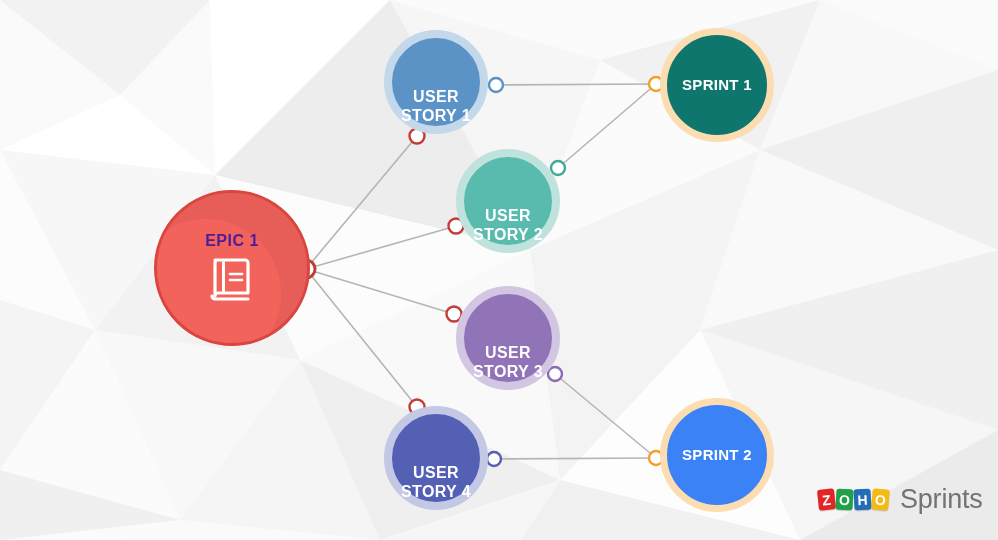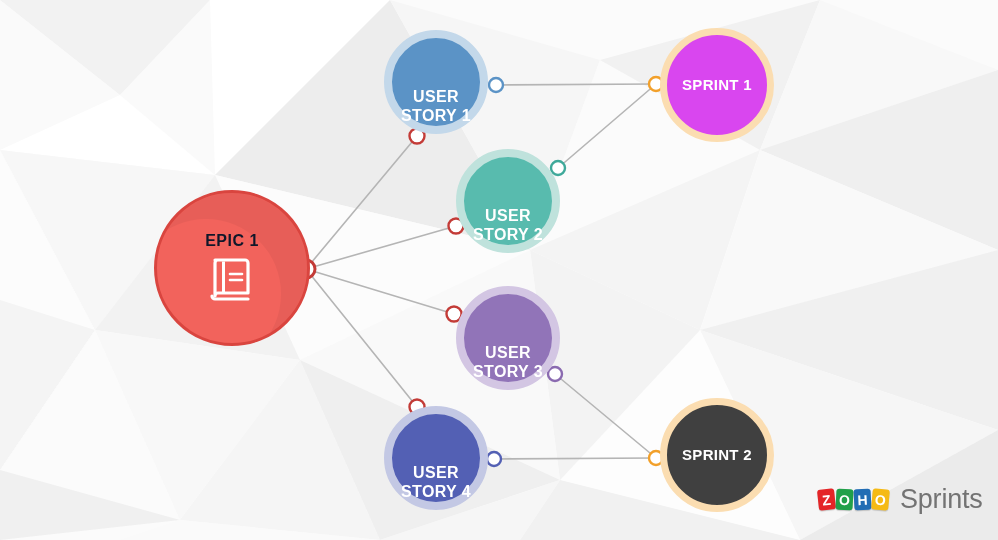--- a/index.html
+++ b/index.html
@@ -108,21 +108,21 @@
         <circle cx="417" cy="407" r="7.5" fill="#ffffff" stroke="#c33b37" stroke-width="2.4"></circle>
         <circle cx="496" cy="85" r="7" fill="#ffffff" stroke="#5b93c6" stroke-width="2.4"></circle>
         <circle cx="558" cy="168" r="7" fill="#ffffff" stroke="#3fa99a" stroke-width="2.4"></circle>
         <circle cx="555" cy="374" r="7" fill="#ffffff" stroke="#8a6ab0" stroke-width="2.4"></circle>
         <circle cx="494" cy="459" r="7" fill="#ffffff" stroke="#5360b4" stroke-width="2.4"></circle>
         <circle cx="656" cy="84" r="7" fill="#ffffff" stroke="#f2a02a" stroke-width="2.4"></circle>
         <circle cx="656" cy="458" r="7" fill="#ffffff" stroke="#f2a02a" stroke-width="2.4"></circle>
       </g>
   </svg>
 
-  <div class="node epic" id="node-epic-1" style="left: 154px; top: 190px; width: 156px; height: 156px; background: rgb(242, 99, 92); color: #0f172a; border: 3px solid rgb(217, 69, 63); box-shadow: rgba(0, 0, 0, 0.043) -26px 26px 0px 0px inset;">
+  <div class="node epic" id="node-epic-1" style="left: 154px; top: 190px; width: 156px; height: 156px; background: rgb(242, 99, 92); color: #4c1d95; border: 3px solid rgb(217, 69, 63); box-shadow: rgba(0, 0, 0, 0.043) -26px 26px 0px 0px inset;">
     <span class="lbl">EPIC 1</span>
     <span class="epic-icon">
       <svg viewBox="0 0 52 52" width="52" height="52" aria-hidden="true">
         <path d="M9 7 h30 a3 3 0 0 1 3 3 v30 h-30 a3 3 0 0 0 -3 3 v-33 a3 3 0 0 1 3 -3 z" fill="none" stroke="#ffffff" stroke-width="3.2" stroke-linejoin="round"></path>
         <line x1="17.5" y1="8.5" x2="17.5" y2="40" stroke="#ffffff" stroke-width="3"></line>
         <path d="M6 43 a3 3 0 0 0 3 3 h33" fill="none" stroke="#ffffff" stroke-width="3.2" stroke-linejoin="round" stroke-linecap="round"></path>
         <line x1="24" y1="21" x2="36" y2="21" stroke="#ffffff" stroke-width="2.6" stroke-linecap="round"></line>
         <line x1="24" y1="27" x2="36" y2="27" stroke="#ffffff" stroke-width="2.6" stroke-linecap="round"></line>
       </svg>
     </span>
@@ -141,25 +141,25 @@
   <div class="node story" id="node-user-story-3" style="left: 456px; top: 286px; width: 104px; height: 104px; background: rgb(145, 116, 184); color: rgb(255, 255, 255); border: 8px solid rgb(211, 198, 227);">
     <span class="lbl">USER
 STORY 3</span>
   </div>
 
   <div class="node story" id="node-user-story-4" style="left: 384px; top: 406px; width: 104px; height: 104px; background: rgb(83, 96, 180); color: rgb(255, 255, 255); border: 8px solid rgb(195, 200, 228);">
     <span class="lbl">USER
 STORY 4</span>
   </div>
 
-  <div class="node sprint" id="node-sprint-1" style="left: 660px; top: 28px; width: 114px; height: 114px; background: #d946ef; color: rgb(255, 255, 255); border: 7px solid rgb(251, 221, 177);">
+  <div class="node sprint" id="node-sprint-1" style="left: 660px; top: 28px; width: 114px; height: 114px; background: #0f766e; color: rgb(255, 255, 255); border: 7px solid rgb(251, 221, 177);">
     <span class="lbl">SPRINT 1</span>
   </div>
 
-  <div class="node sprint" id="node-sprint-2" style="left: 660px; top: 398px; width: 114px; height: 114px; background: #404040; color: rgb(255, 255, 255); border: 7px solid rgb(251, 221, 177);">
+  <div class="node sprint" id="node-sprint-2" style="left: 660px; top: 398px; width: 114px; height: 114px; background: #3b82f6; color: rgb(255, 255, 255); border: 7px solid rgb(251, 221, 177);">
     <span class="lbl">SPRINT 2</span>
   </div>
 
   <div id="logo">
     <span class="tiles">
       <span class="tile t0" style="background: rgb(228, 37, 39);">Z</span>
       <span class="tile t1" style="background: rgb(33, 160, 74);">O</span>
       <span class="tile t2" style="background: rgb(34, 109, 180);">H</span>
       <span class="tile t3" style="background: rgb(245, 186, 21);">O</span>
     </span>

